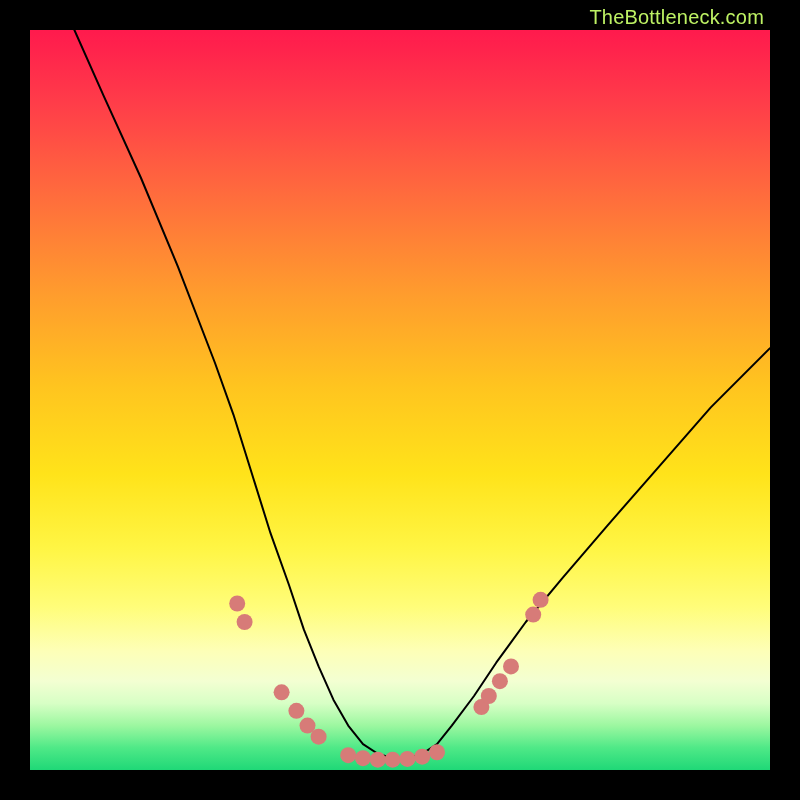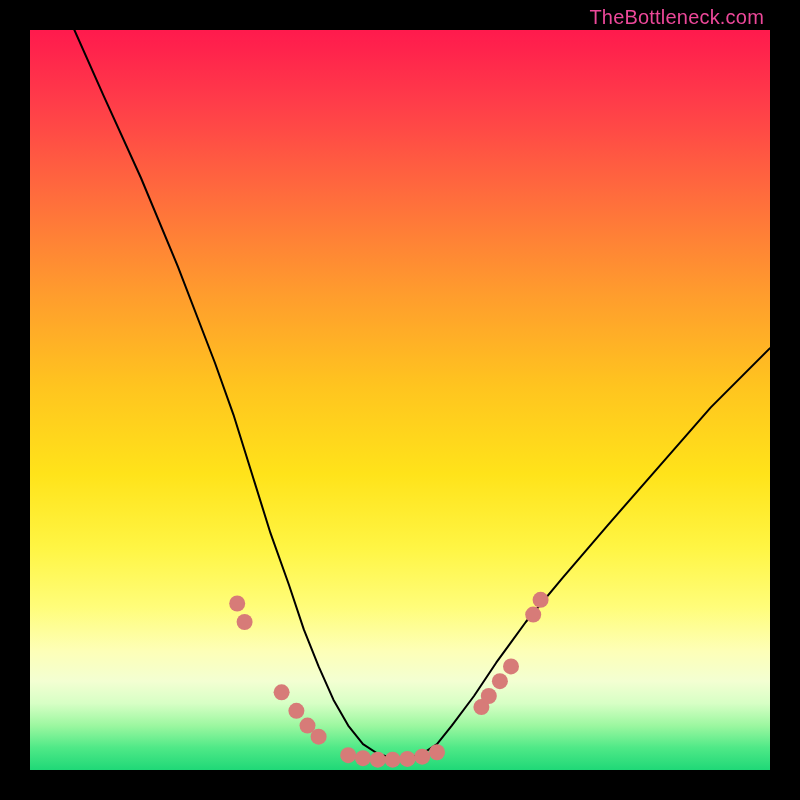--- a/index.html
+++ b/index.html
@@ -32,21 +32,21 @@
       #4fe987 97%,
       #1fd877 100%
     );
   }
   .watermark {
     position: absolute;
     top: 6px;
     right: 36px;
     font-family: Arial, Helvetica, sans-serif;
     font-size: 20px;
-    color: #ec4899;
+    color: #bef264;
     font-weight: 500;
     letter-spacing: 0.2px;
   }
   .curve {
     position: absolute;
     left: 0; top: 0;
     width: 740px; height: 740px;
     pointer-events: none;
   }
 </style>

